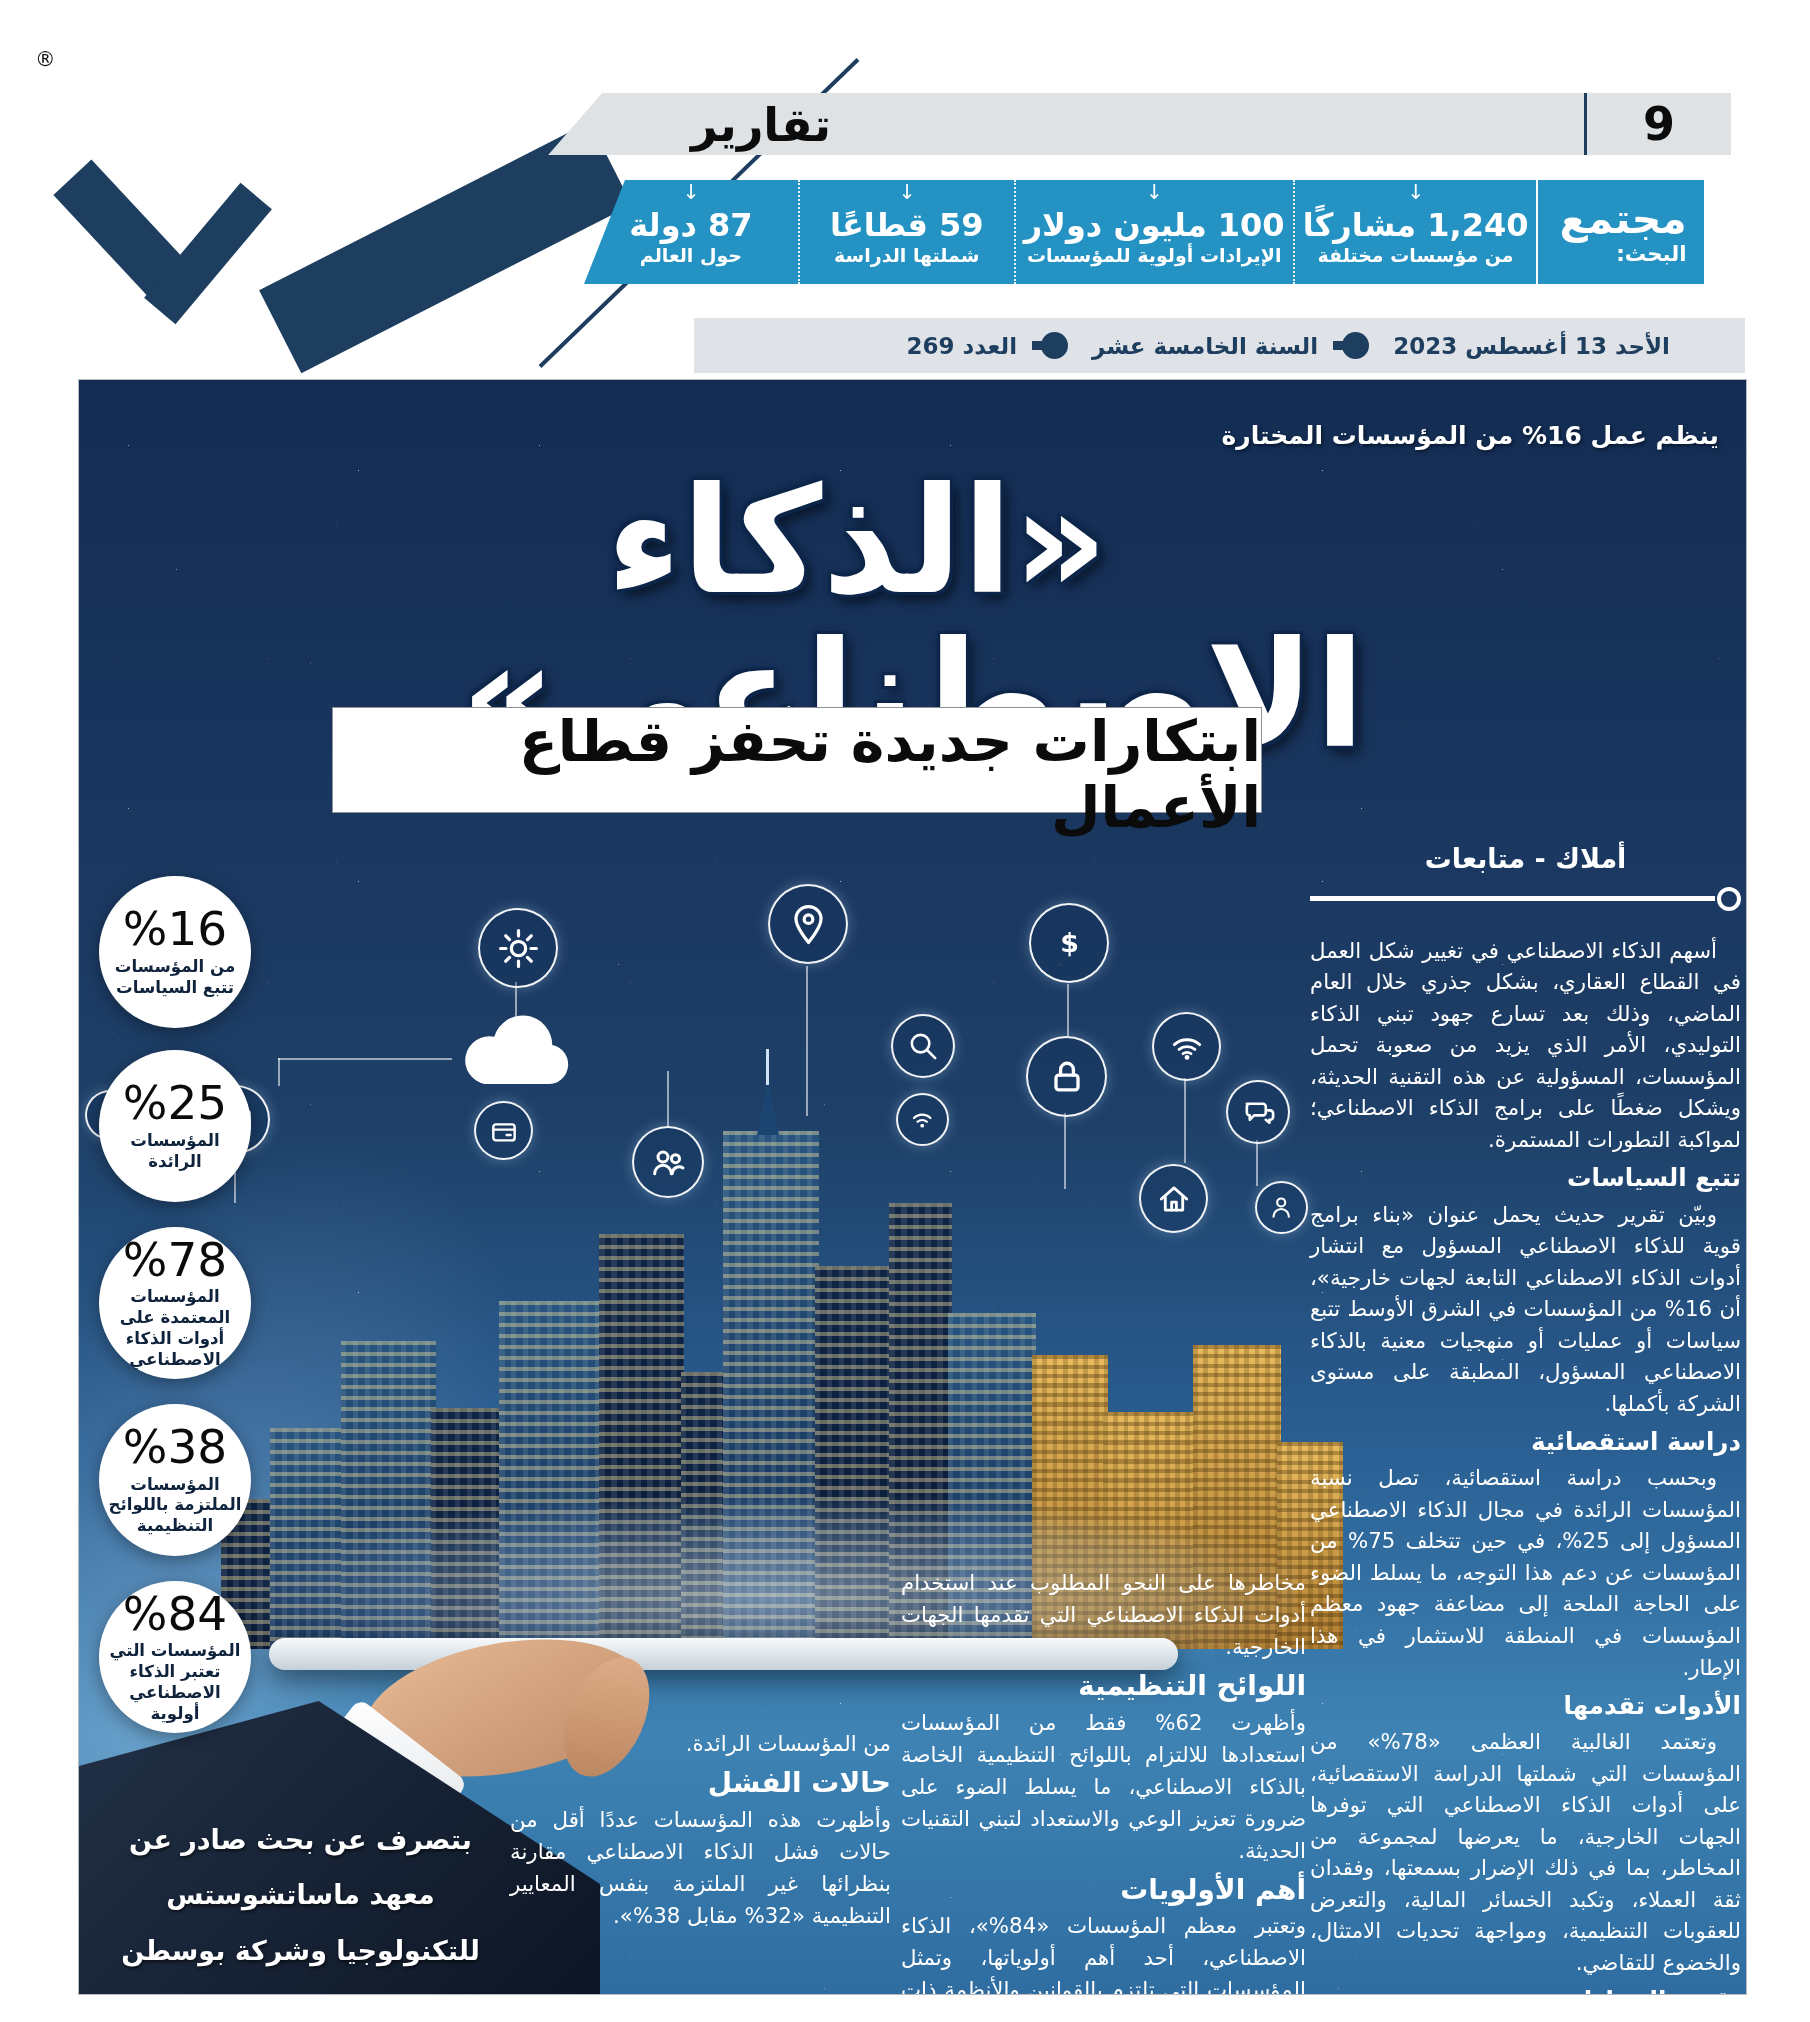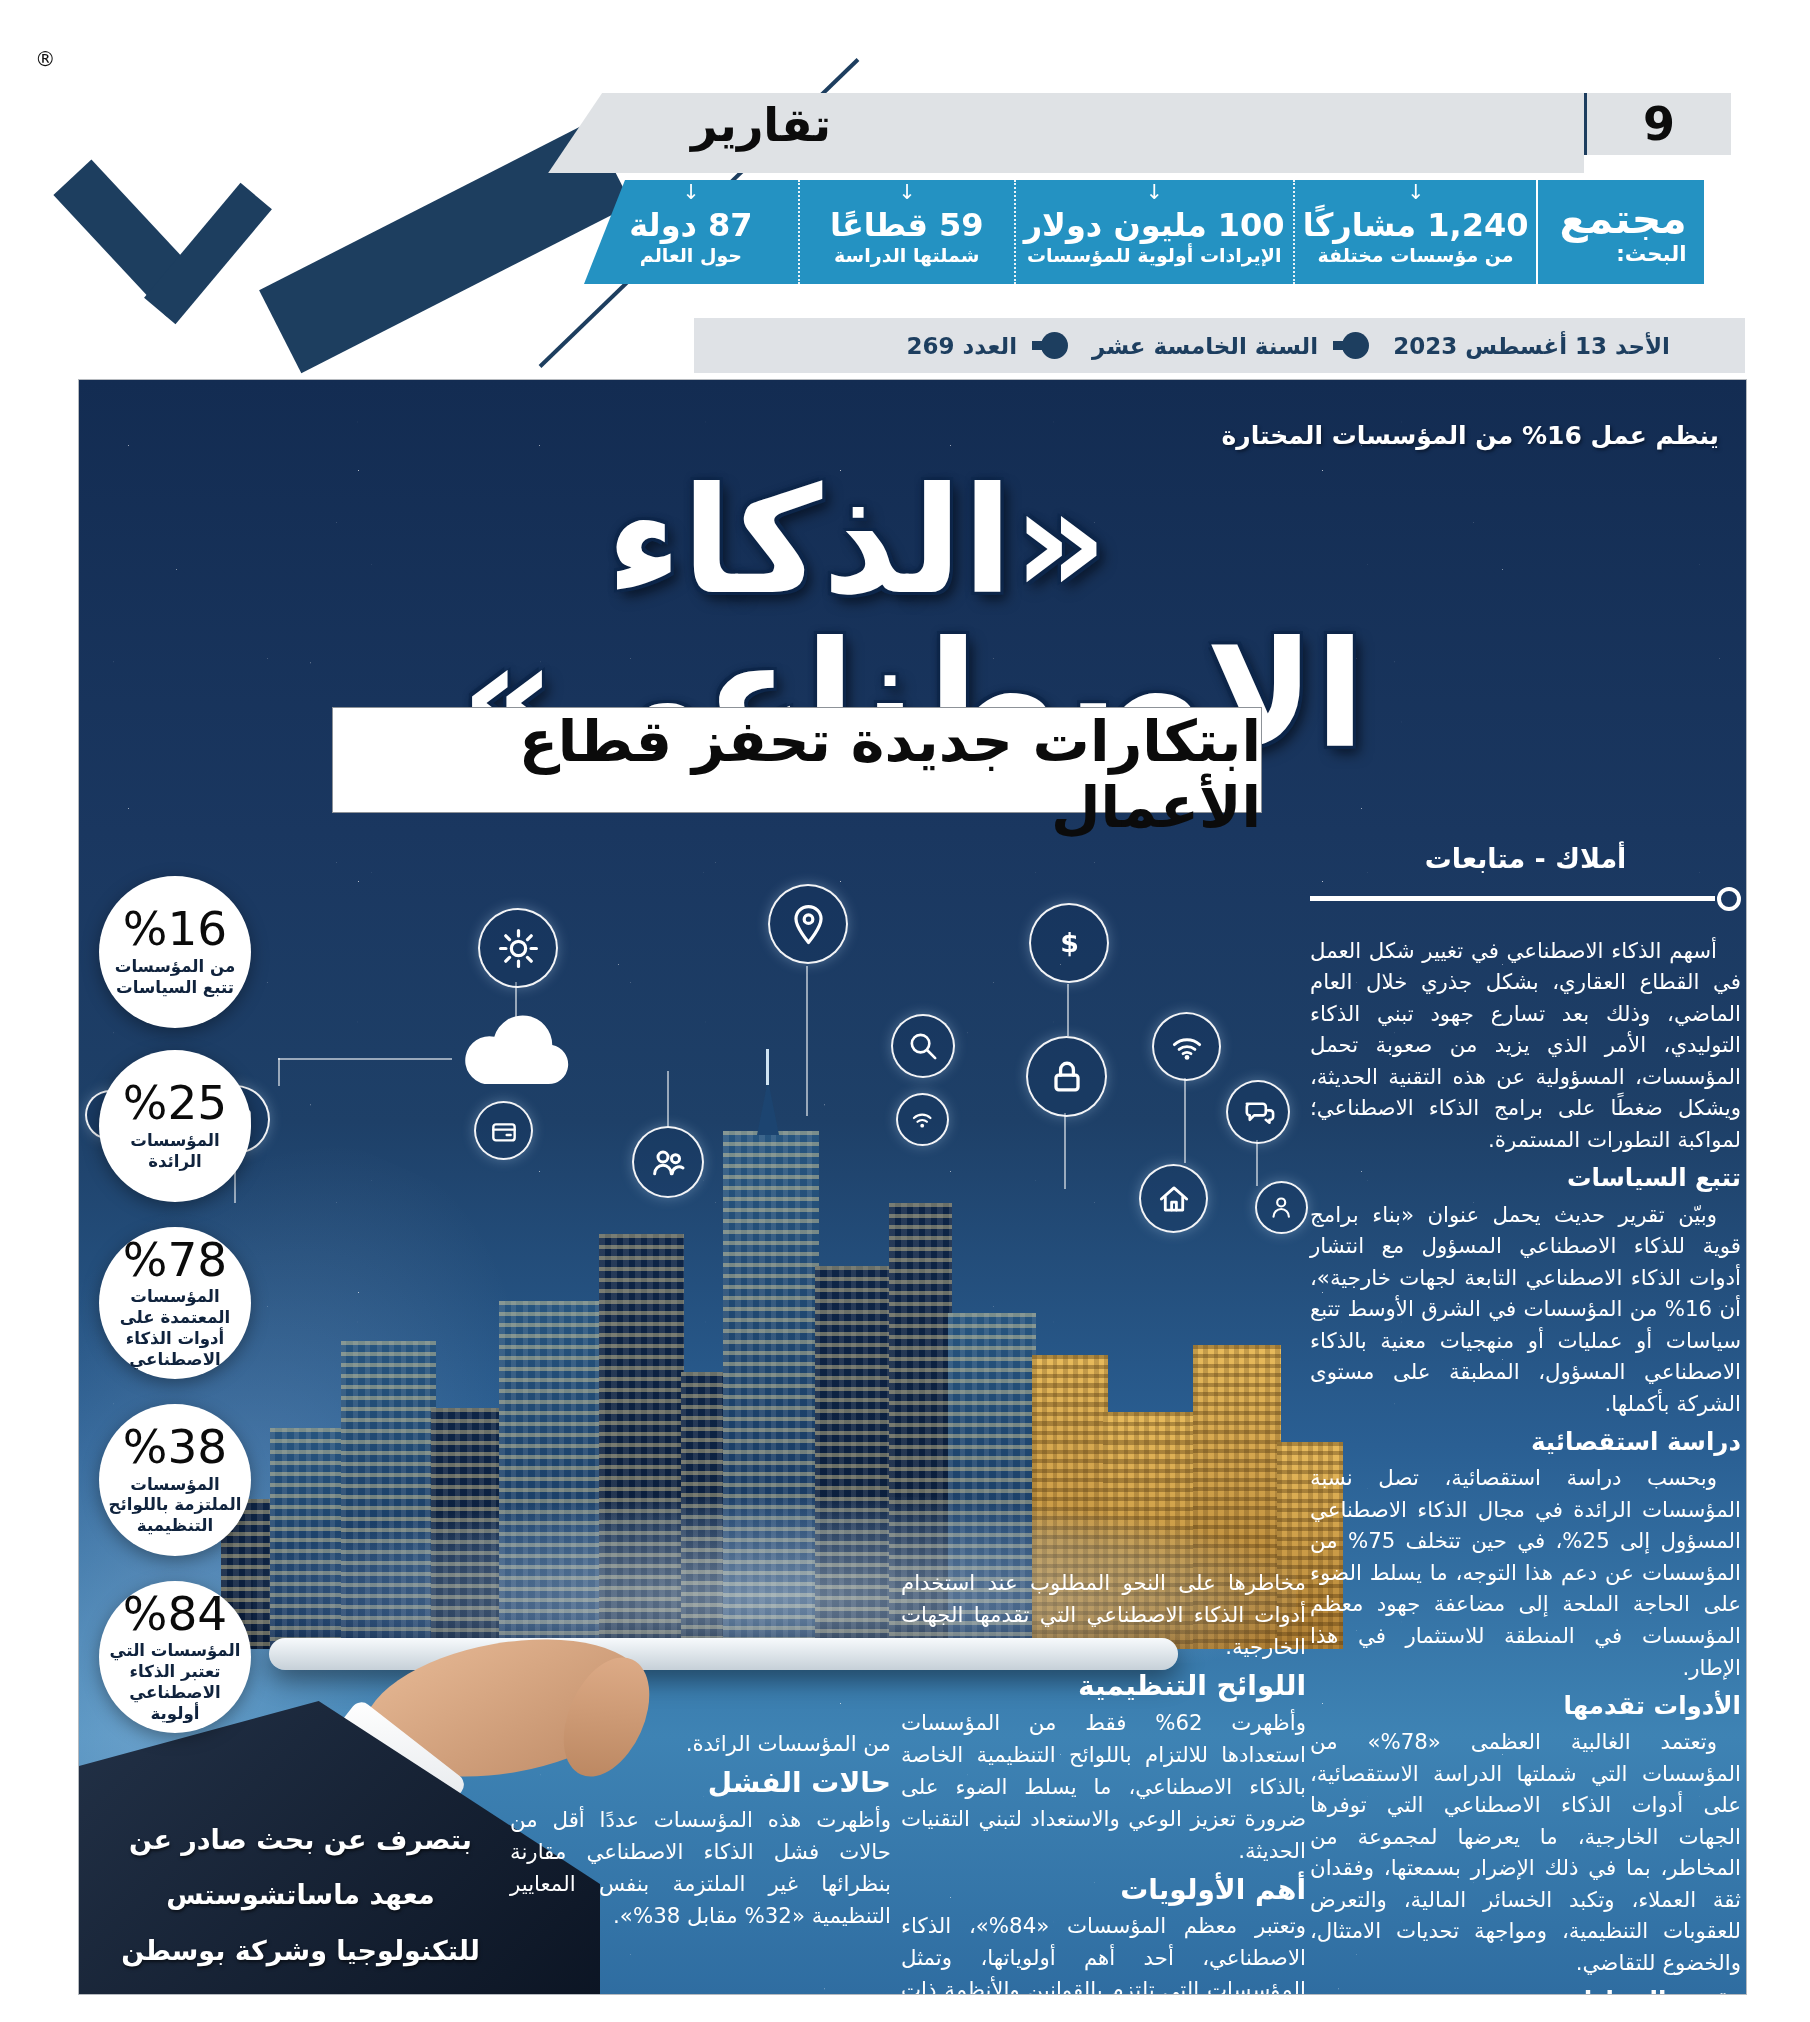--- a/index.html
+++ b/index.html
@@ -8,21 +8,21 @@
   
   .logo-text{position:absolute;left:46px;top:41px;font-size:119px;font-weight:bold;color:#101010;
              direction:rtl;line-height:1;letter-spacing:-1.6px;}
   .logo-text .red{color:#b42025;}
   .reg{position:absolute;left:36px;top:47px;font-size:20.5px;color:#101010;}
   .swoosh{position:absolute;background:#1d3e5f;}
   .sw1{left:261px;top:201px;width:371px;height:93px;transform:rotate(-27deg);}
   .sw2{left:47px;top:212px;width:166px;height:52px;transform:rotate(47deg);}
   .sw3{left:134px;top:233px;width:150px;height:41px;transform:rotate(-50deg);}
   .swline{position:absolute;left:698px;top:-8px;width:4px;height:442px;background:#1d3e5f;transform:rotate(46deg);}
-  .gray-band{position:absolute;left:506px;top:93px;width:1079px;height:80px;background:#dfe2e5;
+  .gray-band{position:absolute;left:506px;top:93px;width:1079px;height:62px;background:#dfe2e5;
              clip-path:polygon(4% 100%,9% 0,100% 0,100% 100%);}
   .band-label{position:absolute;left:186px;top:4.7px;font-size:46px;font-weight:bold;color:#0c0c0c;}
   .pagenum-box{position:absolute;left:1585px;top:93px;width:144px;height:62px;background:#dfe2e5;
                border-left:3.2px solid #1d3e5f;display:flex;align-items:center;justify-content:center;
                font-size:46px;font-weight:bold;color:#0c0c0c;}
   
   .stats-bar{position:absolute;left:585px;top:180px;width:1120px;height:104px;background:#2492c2;
              clip-path:polygon(41px 0,100% 0,100% 100%,0 100%);display:flex;direction:rtl;color:#fff;}
   .society{display:flex;flex-direction:column;justify-content:center;align-items:flex-start;
            padding:0 17.4px 0 14.2px;border-left:2.4px solid #fff;min-width:134px;}

